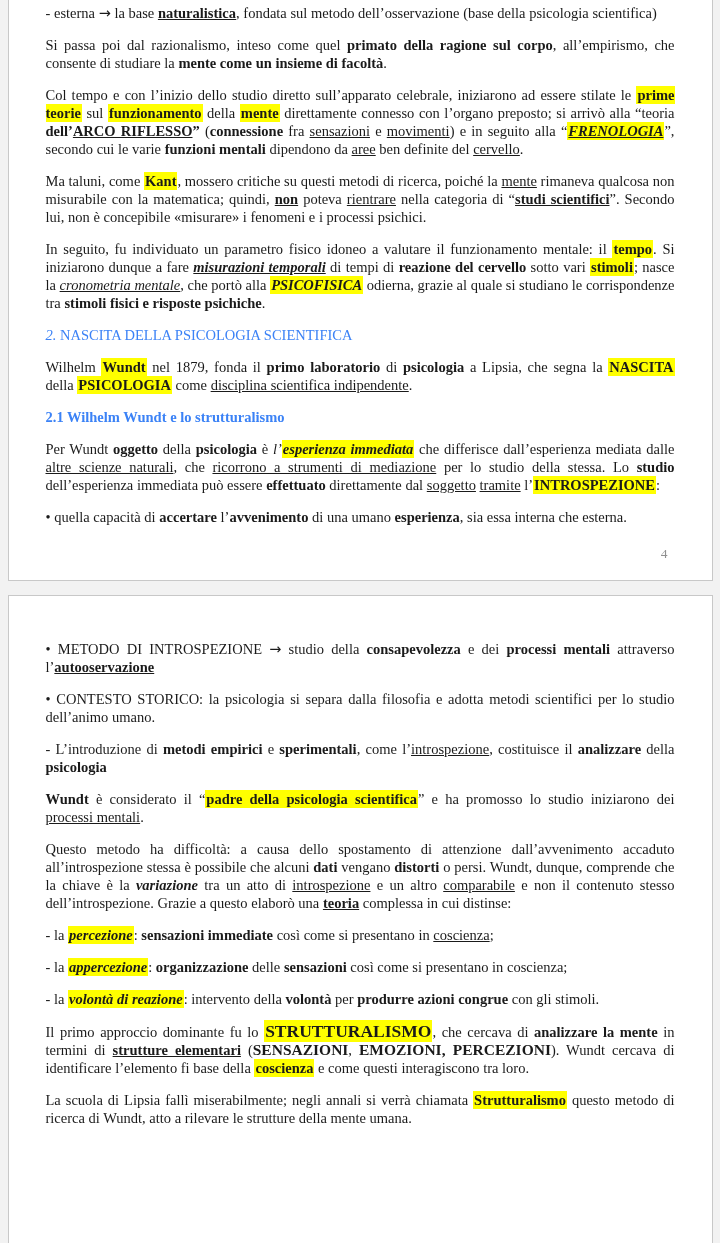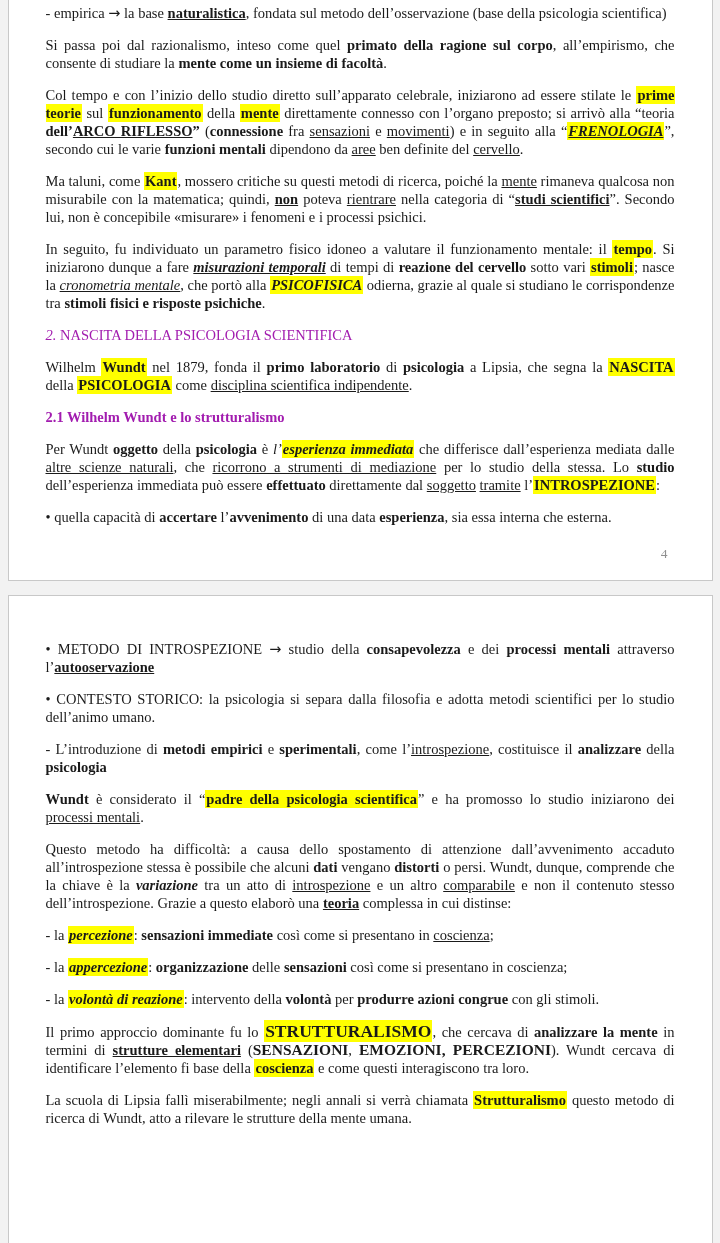--- a/index.html
+++ b/index.html
@@ -29,21 +29,21 @@
     padding: 44px 37px 0 37px;
   }
   .content p {
     margin: 0 0 14px 0;
     font-size: 14.5px;
     line-height: 18px;
     color: #1a1a1a;
     text-align: justify;
   }
   .content p.heading {
-    color: #a21caf;
+    color: #3b82f6;
     text-align: left;
   }
   .content p.list-item {
     padding-left: 38px;
     position: relative;
     text-align: justify;
   }
   .content p.list-item::before {
     content: "\2022";
     position: absolute;
@@ -65,30 +65,30 @@
     bottom: 18px;
     color: #909090;
     font-size: 13.5px;
   }
 </style>
 </head>
 <body>
 
 <div class="page page-1">
   <div class="content">
-      <p class="para"><span>- empirica </span><span class="arrow">→</span><span> la base </span><span class="b u">naturalistica</span><span>, fondata sul metodo dell’osservazione (base della psicologia scientifica)</span></p>
+      <p class="para"><span>- esterna </span><span class="arrow">→</span><span> la base </span><span class="b u">naturalistica</span><span>, fondata sul metodo dell’osservazione (base della psicologia scientifica)</span></p>
       <p class="para"><span>Si passa poi dal razionalismo, inteso come quel </span><span class="b">primato della ragione sul corpo</span><span>, all’empirismo, che consente di studiare la </span><span class="b">mente come un insieme di facoltà</span><span>.</span></p>
       <p class="para"><span>Col tempo e con l’inizio dello studio diretto sull’apparato celebrale, iniziarono ad essere stilate le </span><span class="b hl">prime teorie</span><span> sul </span><span class="b hl">funzionamento</span><span> della </span><span class="b hl">mente</span><span> direttamente connesso con l’organo preposto; si arrivò alla “teoria </span><span class="b">dell’</span><span class="b u">ARCO RIFLESSO</span><span class="b">”</span><span> (</span><span class="b">connessione</span><span> fra </span><span class="u">sensazioni</span><span> e </span><span class="u">movimenti</span><span>) e in seguito alla “</span><span class="b i u hl">FRENOLOGIA</span><span>”, secondo cui le varie </span><span class="b">funzioni mentali</span><span> dipendono da </span><span class="u">aree</span><span> ben definite del </span><span class="u">cervello</span><span>.</span></p>
       <p class="para"><span>Ma taluni, come </span><span class="b hl">Kant</span><span>, mossero critiche su questi metodi di ricerca, poiché la </span><span class="u">mente</span><span> rimaneva qualcosa non misurabile con la matematica; quindi, </span><span class="b u">non</span><span> poteva </span><span class="u">rientrare</span><span> nella categoria di “</span><span class="b u">studi scientifici</span><span>”. Secondo lui, non è concepibile «misurare» i fenomeni e i processi psichici.</span></p>
       <p class="para"><span>In seguito, fu individuato un parametro fisico idoneo a valutare il funzionamento mentale: il </span><span class="b hl">tempo</span><span>. Si iniziarono dunque a fare </span><span class="b i u">misurazioni temporali</span><span> di tempi di </span><span class="b">reazione del cervello</span><span> sotto vari </span><span class="b hl">stimoli</span><span>; nasce la </span><span class="i u">cronometria mentale</span><span>, che portò alla </span><span class="b i hl">PSICOFISICA</span><span> odierna, grazie al quale si studiano le corrispondenze tra </span><span class="b">stimoli fisici e risposte psichiche</span><span>.</span></p>
       <p class="heading"><span class="i">2.</span><span> NASCITA DELLA PSICOLOGIA SCIENTIFICA</span></p>
       <p class="para"><span>Wilhelm </span><span class="b hl">Wundt</span><span> nel 1879, fonda il </span><span class="b">primo laboratorio</span><span> di </span><span class="b">psicologia</span><span> a Lipsia, che segna la </span><span class="b hl">NASCITA</span><span> della </span><span class="b hl">PSICOLOGIA</span><span> come </span><span class="u">disciplina scientifica indipendente</span><span>.</span></p>
       <p class="heading"><span class="b">2.1 Wilhelm Wundt e lo strutturalismo</span></p>
       <p class="para"><span>Per Wundt </span><span class="b">oggetto</span><span> della </span><span class="b">psicologia</span><span> è </span><span class="i">l’</span><span class="b i hl">esperienza immediata</span><span> che differisce dall’esperienza mediata dalle </span><span class="u">altre scienze naturali</span><span>, che </span><span class="u">ricorrono a strumenti di mediazione</span><span> per lo studio della stessa. Lo </span><span class="b">studio</span><span> dell’esperienza immediata può essere </span><span class="b">effettuato</span><span> direttamente dal </span><span class="u">soggetto</span><span> </span><span class="u">tramite</span><span> l’</span><span class="b hl">INTROSPEZIONE</span><span>:</span></p>
-      <p class="para"><span> • quella capacità di </span><span class="b">accertare</span><span> l’</span><span class="b">avvenimento</span><span> di una data </span><span class="b">esperienza</span><span>, sia essa interna che esterna.</span></p>
+      <p class="para"><span> • quella capacità di </span><span class="b">accertare</span><span> l’</span><span class="b">avvenimento</span><span> di una umano </span><span class="b">esperienza</span><span>, sia essa interna che esterna.</span></p>
     </div>
   <div class="pagenum">4</div>
 </div>
 
 <div class="page page-2">
   <div class="content">
       <p class="para"><span>• METODO DI INTROSPEZIONE </span><span class="arrow">→</span><span> studio della </span><span class="b">consapevolezza</span><span> e dei </span><span class="b">processi mentali</span><span> attraverso l’</span><span class="b u">autooservazione</span></p>
       <p class="para"><span>• CONTESTO STORICO: la psicologia si separa dalla filosofia e adotta metodi scientifici per lo studio dell’animo umano.</span></p>
       <p class="para"><span>- L’introduzione di </span><span class="b">metodi empirici</span><span> e </span><span class="b">sperimentali</span><span>, come l’</span><span class="u">introspezione</span><span>, costituisce il </span><span class="b">analizzare</span><span> della </span><span class="b">psicologia</span></p>
       <p class="para"><span class="b">Wundt</span><span> è considerato il “</span><span class="b hl">padre della psicologia scientifica</span><span>” e ha promosso lo studio iniziarono dei </span><span class="u">processi mentali</span><span>.</span></p>

